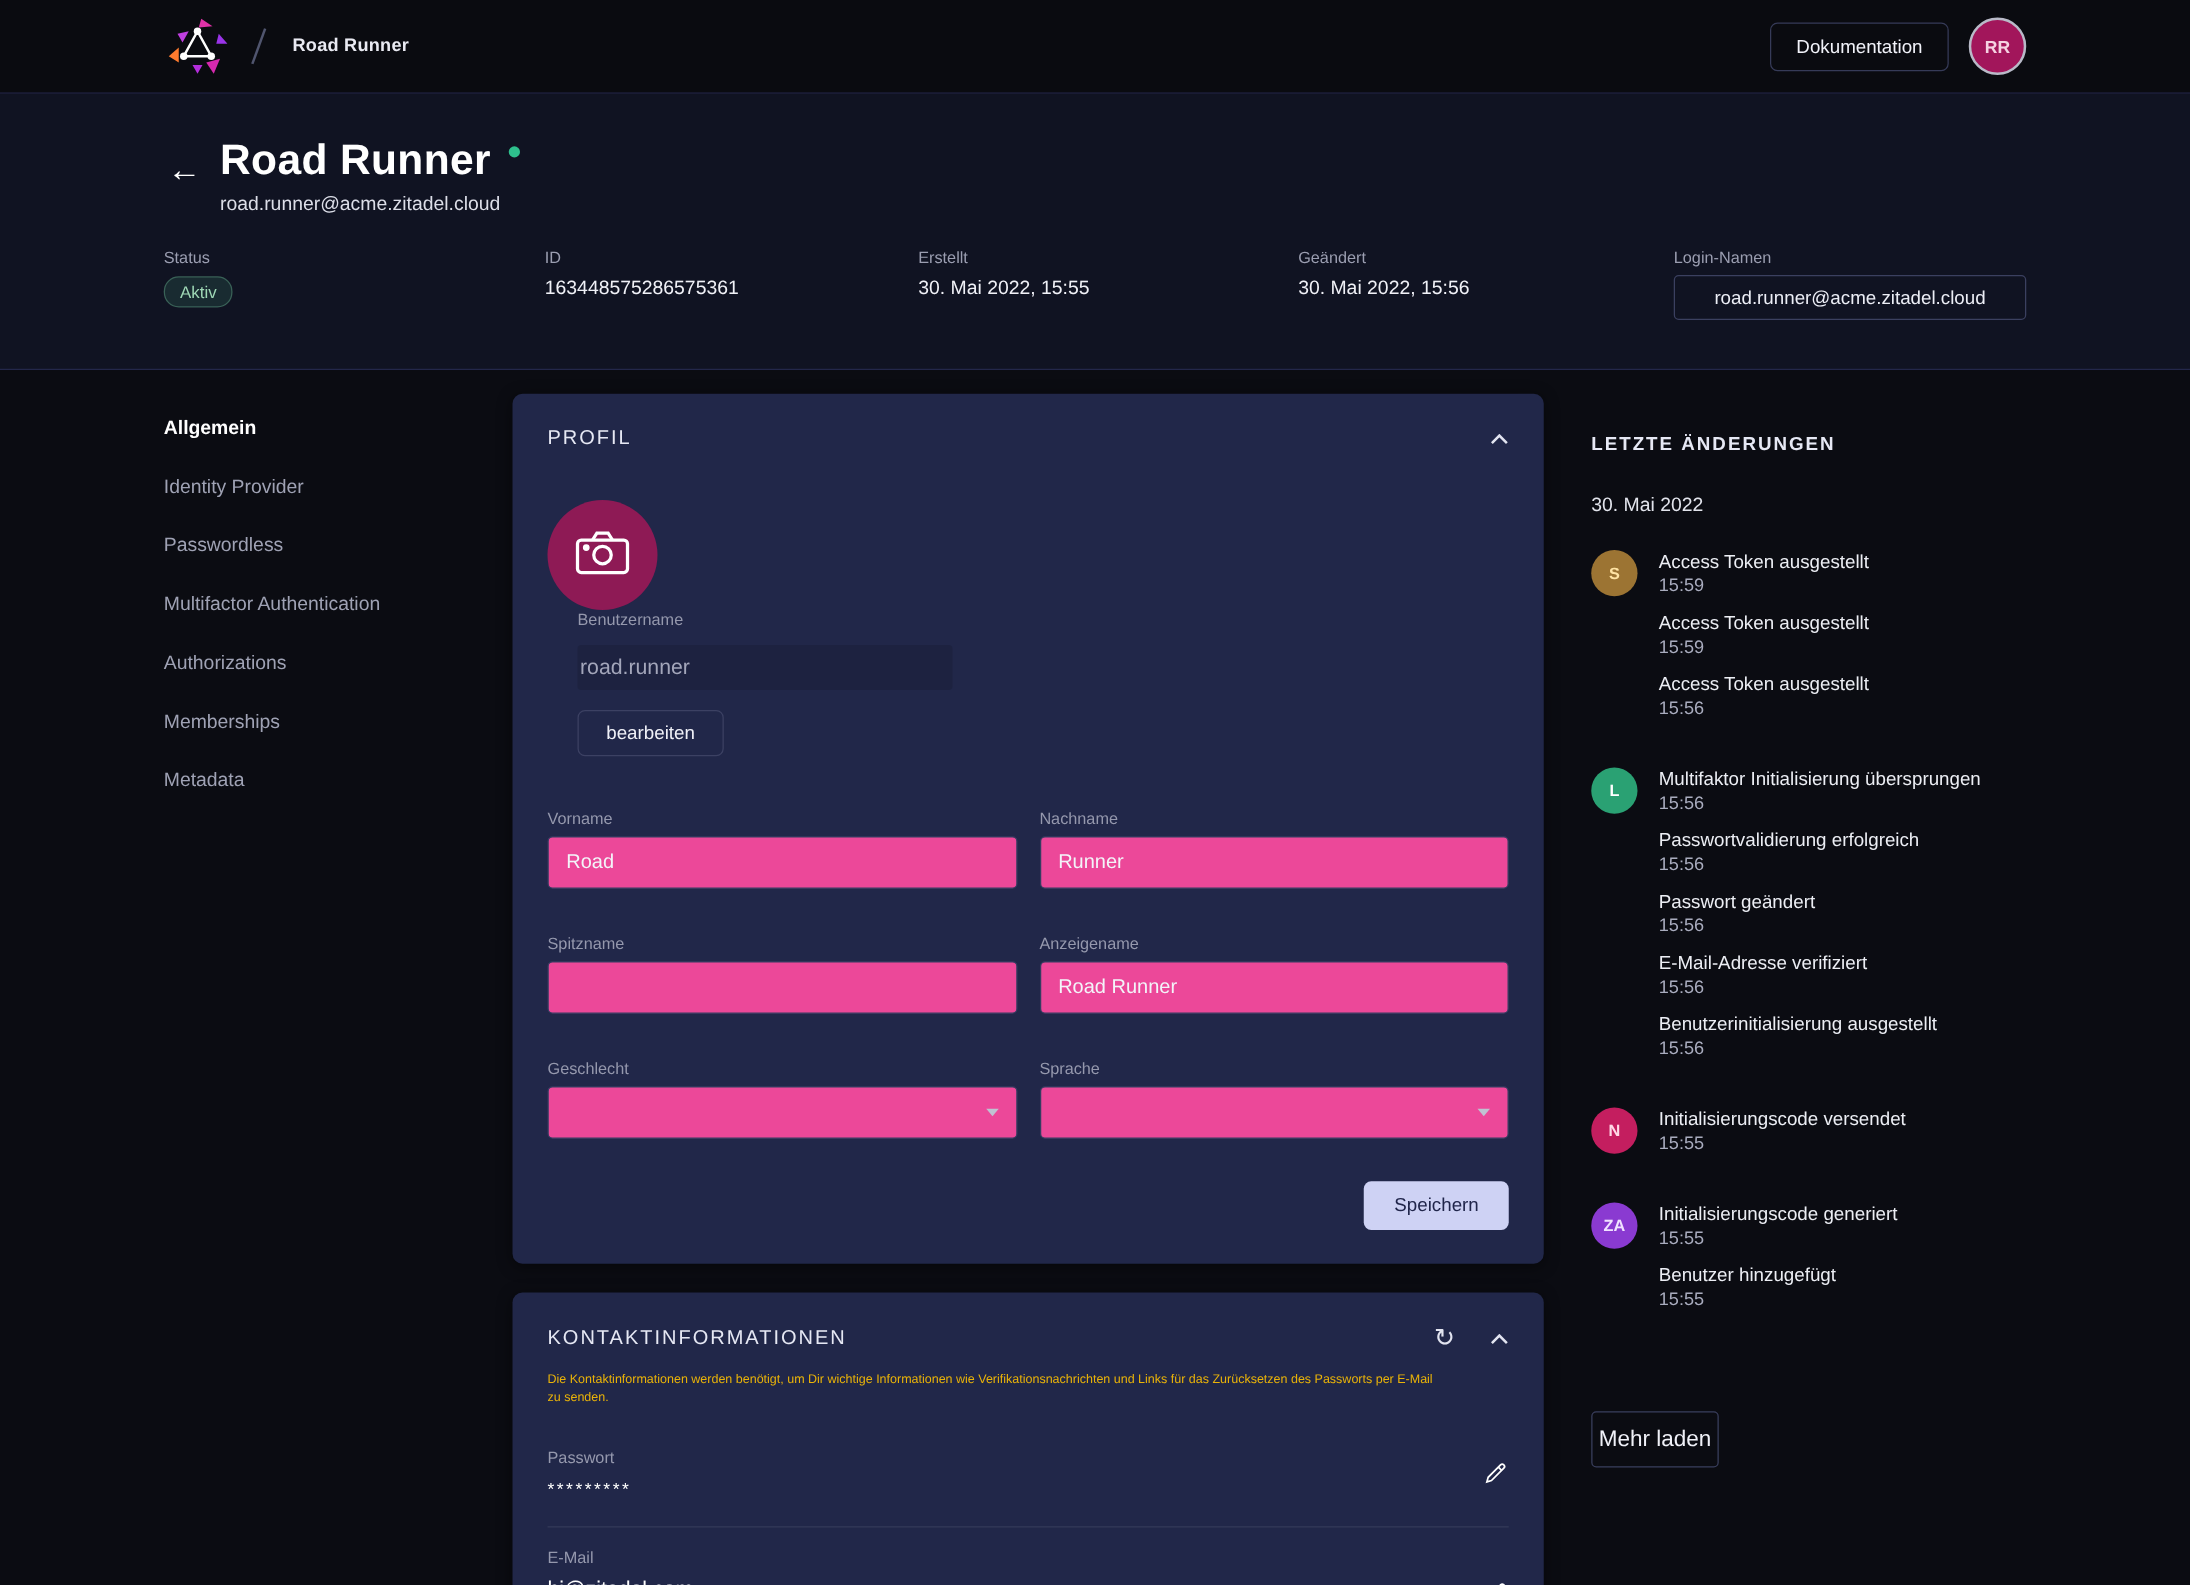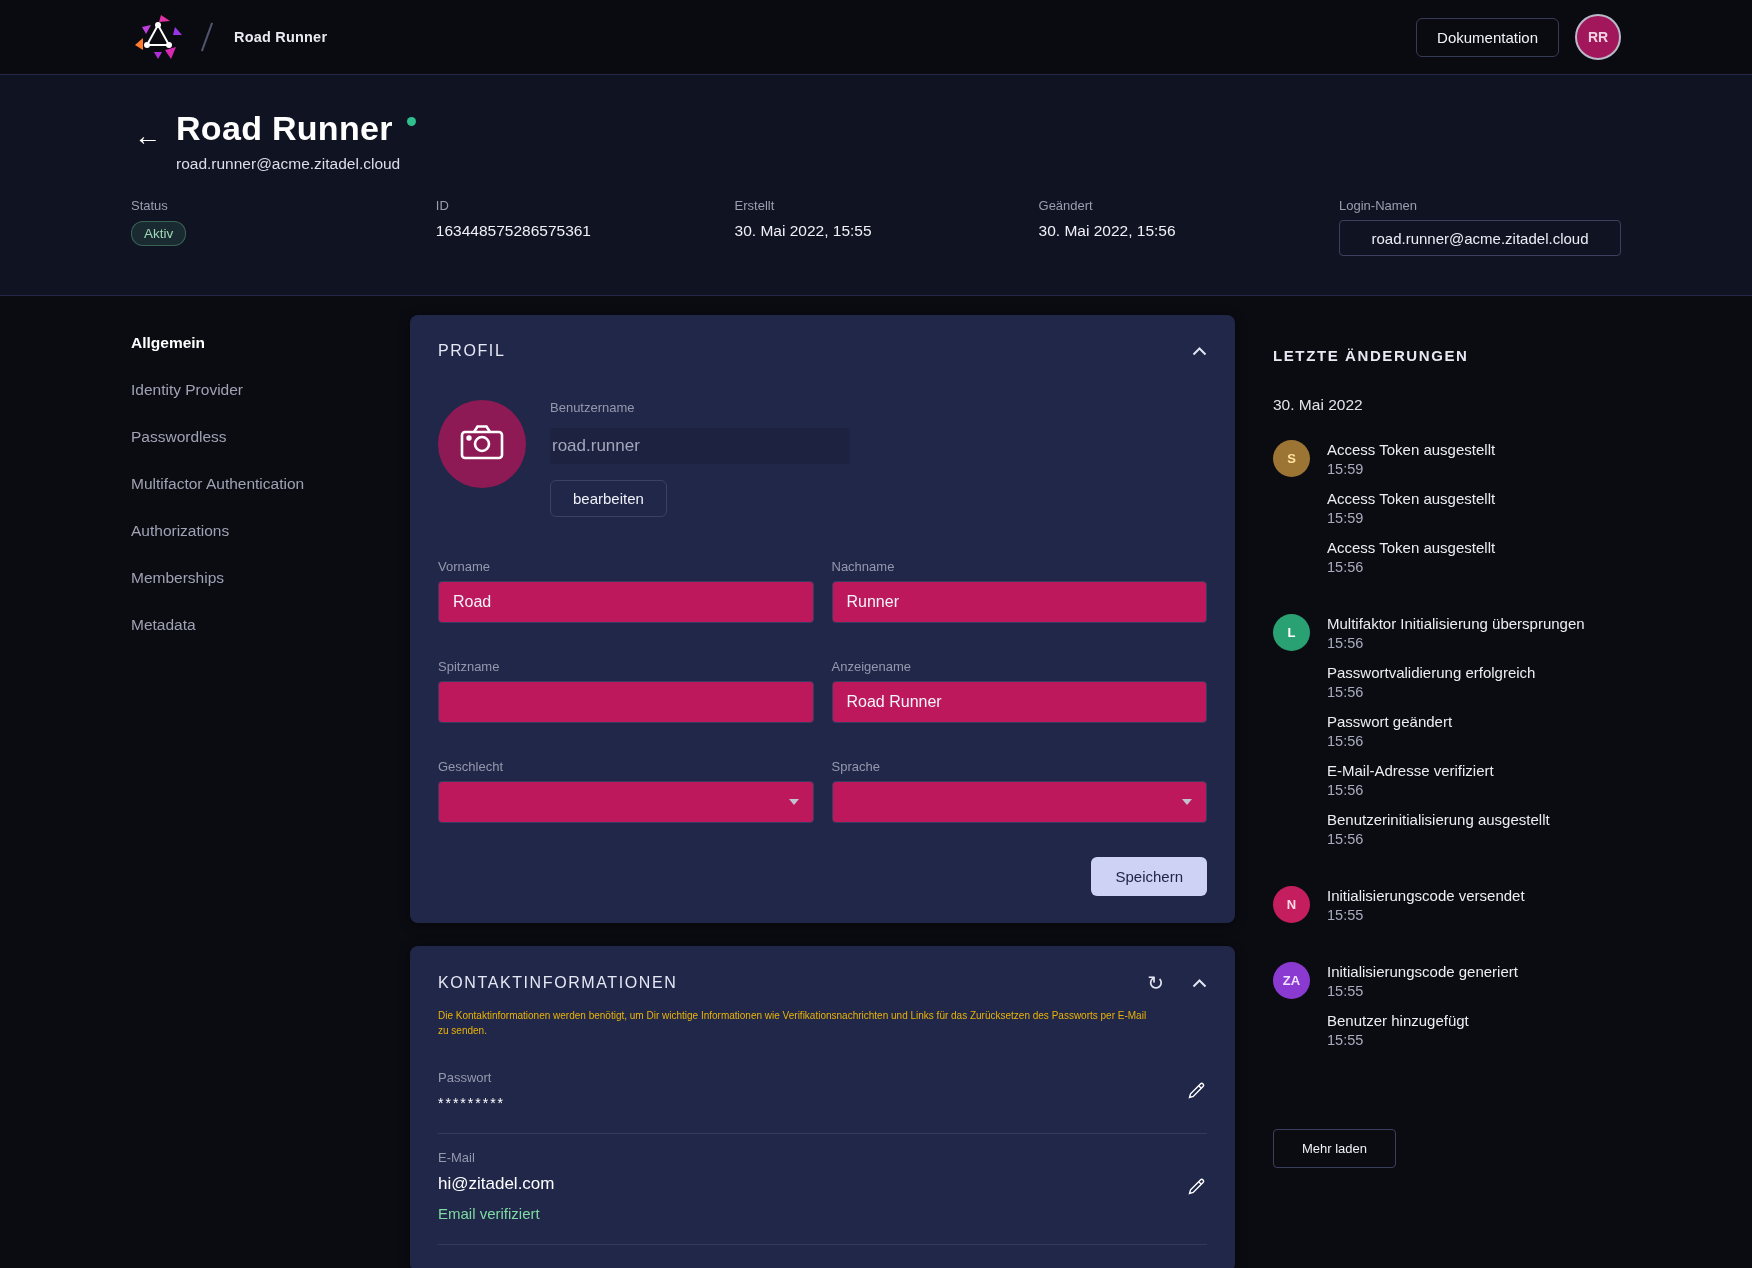--- a/index.html
+++ b/index.html
@@ -77,21 +77,21 @@
     box-shadow:0 2px 12px rgba(0,0,0,0.45);
     padding:27px 28px;
   }
   .panel-head { display:flex; align-items:center; }
   .panel-title { font-size:16px; font-weight:500; letter-spacing:1.6px; color:#e6e8f4; }
   .panel-icons { margin-left:auto; display:flex; align-items:center; gap:28px; color:#e2e4f0; }
   .icon-btn { cursor:pointer; display:flex; align-items:center; color:#e2e4f0; }
   .refresh-glyph { font-size:20px; line-height:1; }
 
   
-  .avatar-row { display:flex; margin-top:40px; }
+  .avatar-row { display:flex; margin-top:40px;flex-direction:column; }
   .profile-avatar {
     width:88px; height:88px; border-radius:50%; background:#8e1a55;
     display:flex; align-items:center; justify-content:center; cursor:pointer; flex:0 0 auto;
   }
   .username-block { margin-left:24px; }
   .field-label { font-size:13px; color:#9598ad; }
   .username-value {
     margin-top:13px; width:300px; padding:8px 2px;
     font-size:17px; color:#a3a6ba;
     background:rgba(0,0,0,0.12); border-radius:3px;
@@ -101,21 +101,21 @@
     border:1px solid #3c4163; border-radius:6px;
     padding:9px 22px; font-size:15px; color:#f0f1f8;
     background:transparent; cursor:pointer; font-family:Liberation Sans, sans-serif;
   }
   .form-grid {
     margin-top:42px;
     display:grid; grid-template-columns:1fr 1fr; column-gap:18px; row-gap:36px;
   }
   .input-box {
     margin-top:7px; height:42px;
-    background:#be185d; border:1px solid #363c61; border-radius:4px;
+    background:#ec4899; border:1px solid #363c61; border-radius:4px;
     display:flex; align-items:center; justify-content:space-between;
     padding:12px 14px; font-size:16px; color:#f3f4f9; cursor:text;
   }
   .select-box { cursor:pointer; }
   .caret-down {
     width:0; height:0;
     border-left:5.5px solid transparent; border-right:5.5px solid transparent;
     border-top:6.5px solid #c0c2d2;
   }
   .panel-footer { margin-top:34px; display:flex; justify-content:flex-end; }
@@ -148,21 +148,21 @@
     display:flex; align-items:center; justify-content:center;
     font-size:13px; font-weight:700;
   }
   .tl-items { margin-left:17px; padding-top:1px; }
   .tl-item { margin-bottom:13px; }
   .tl-title { font-size:15px; color:#eceef4; }
   .tl-time { font-size:14.5px; color:#a9acbe; margin-top:3px; }
   .load-more-btn {
     margin-top:42px; display:inline-block;
     border:1px solid #3a3f5e; border-radius:4px;
-    padding:11px 28px; font-size:13px; color:#f0f1f8;
+    padding:11px 5px; font-size:18px; color:#f0f1f8;
     background:transparent; cursor:pointer; font-family:inherit;
   }
 </style>
 </head>
 <body>
 
 <div class="topnav">
   <div class="logo">
     <svg width="48" height="46" viewBox="0 0 48 46">
       <path d="M24 11 L13 31 L35 31 Z" fill="none" stroke="#ffffff" stroke-width="2"></path>

